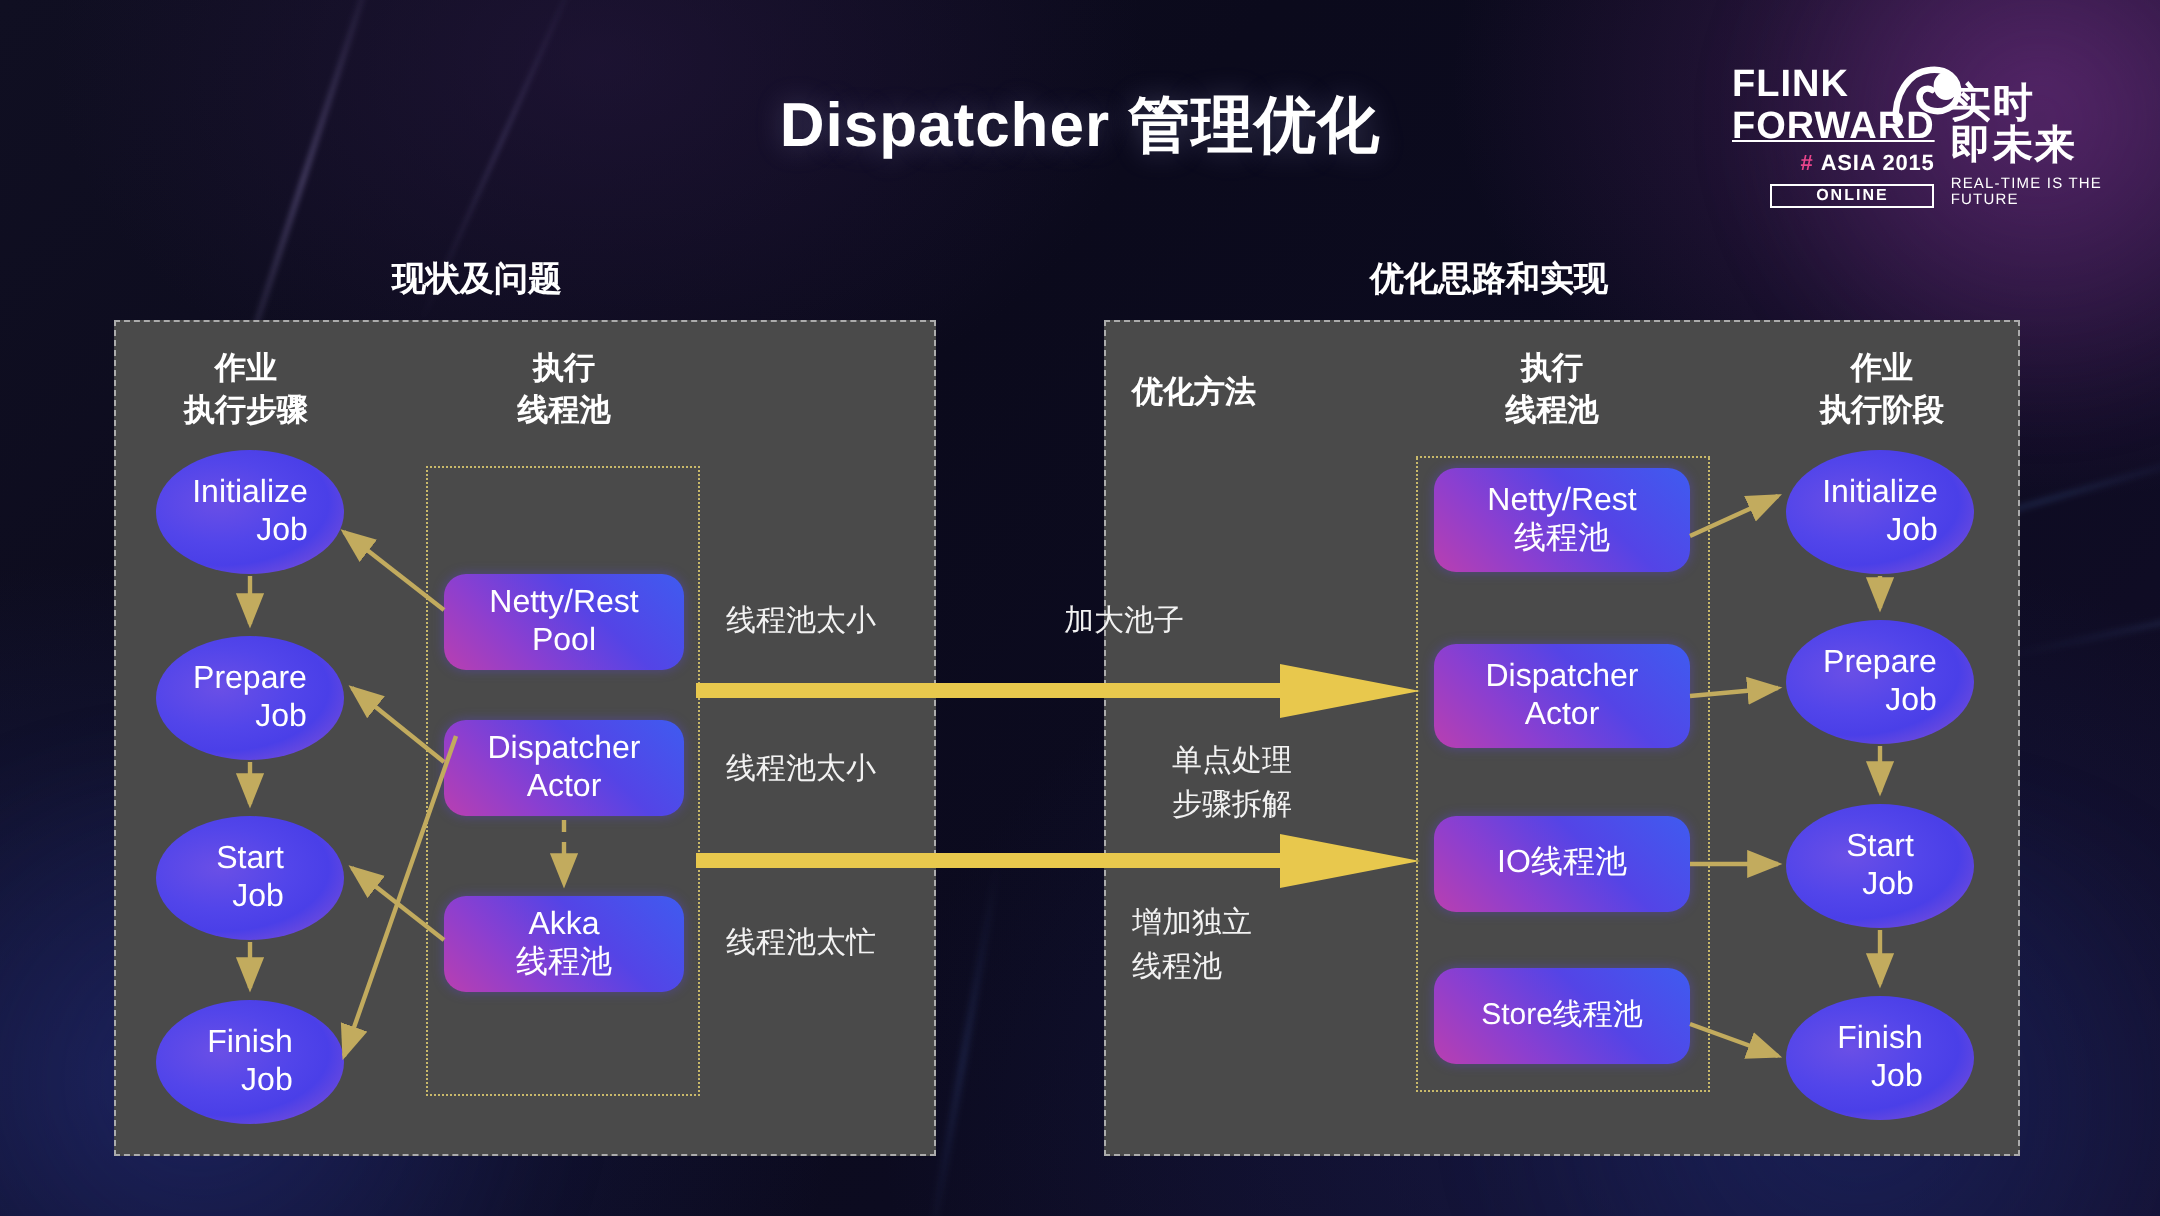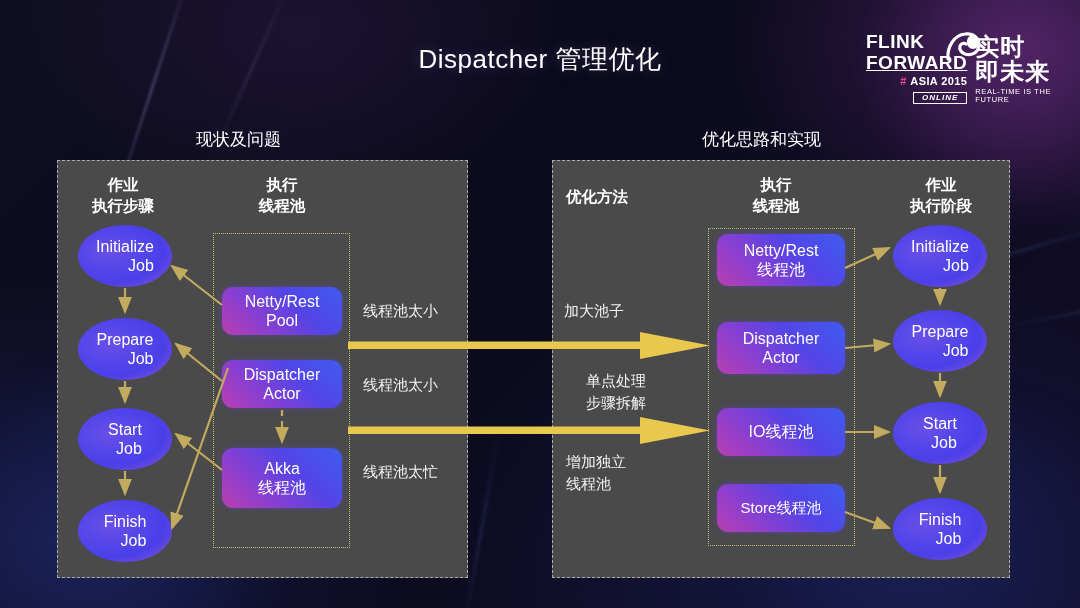--- a/index.html
+++ b/index.html
@@ -30,47 +30,47 @@
     background:radial-gradient(circle,rgba(120,50,140,.45),rgba(120,50,140,0) 68%); filter:blur(16px);}
   .glow-b{ position:absolute; left:-110px; top:380px; width:420px; height:320px; border-radius:50%;
     background:radial-gradient(circle,rgba(35,45,120,.48),rgba(35,45,120,0) 70%); filter:blur(18px);}
   .glow-c{ position:absolute; left:700px; top:400px; width:460px; height:300px; border-radius:50%;
     background:radial-gradient(circle,rgba(30,42,110,.45),rgba(30,42,110,0) 70%); filter:blur(18px);}
 
   
   #title{
     position:absolute; left:0; right:0; top:42px;
     text-align:center; color:#ffffff;
-    font-size:26px; letter-spacing:.5px; font-weight:400;
+    font-size:31px; letter-spacing:.5px; font-weight:700;
     text-shadow:0 0 14px rgba(190,190,255,.25);
   }
   
   #logo{ position:absolute; right:24px; top:32px; width:190px; height:72px;
     display:flex; align-items:flex-end; gap:8px; }
   .logo-left{ position:relative; width:110px; color:#fff; line-height:1; }
   .logo-left .l1,.logo-left .l2{
     font-weight:bold; font-size:19px; letter-spacing:.5px;
     font-family:"Liberation Sans",sans-serif;
   }
   .logo-left .l2{ margin-top:2px;text-decoration:underline; }
   .logo-meta{ display:flex; align-items:center; gap:4px; margin-top:4px; justify-content:flex-end;}
   .logo-meta .hash{ color:#e8458b; font-weight:bold; font-size:11px;}
   .logo-meta .asia{ color:#fff; font-weight:bold; font-size:11px; letter-spacing:.4px;}
   .online{ border:1px solid #fff; color:#fff; font-size:8px; font-weight:bold;
-    padding:1px 8px; letter-spacing:1px; margin-top:3px; display:inline-block;font-style:italic; }
+    padding:1px 22px; letter-spacing:1px; margin-top:3px; display:inline-block; }
   .online-wrap{ text-align:right; }
   .squirrel{ position:absolute; left:76px; top:-3px; width:40px; height:34px; }
   .logo-right{ color:#fff; line-height:1.05; text-align:left; }
-  .logo-right .c1,.logo-right .c2{ font-size:24px; font-weight:bold; letter-spacing:1px; }
+  .logo-right .c1,.logo-right .c2{ font-size:20px; font-weight:bold; letter-spacing:1px; }
   .logo-right .tagline{ font-size:7.5px; letter-spacing:.6px; margin-top:4px; font-weight:normal; }
 
   
-  .section-cap{ position:absolute; color:#fff; font-size:17px; font-weight:normal; }
+  .section-cap{ position:absolute; color:#fff; font-size:17px; font-weight:bold; }
   #cap-left{ left:196px; top:128px; }
-  #cap-right{ left:702px; top:128px; }
+  #cap-right{ left:685px; top:128px; }
 
   
   .panel{
     position:absolute; background:#4a4a4a;
     outline:1px dashed rgba(225,225,225,.65);
     outline-offset:-1px;
   }
   #panel-left{ left:57px; top:160px; width:411px; height:418px; }
   #panel-right{ left:552px; top:160px; width:458px; height:418px; }
 
@@ -168,38 +168,38 @@
 Job</div>
   <div class="ell" style="left:78px; top:408px; width:94px; height:62px;">Start
 Job</div>
   <div class="ell" style="left:78px; top:500px; width:94px; height:62px;">Finish
 Job</div>
 
   <div class="node" style="left:222px; top:287px; width:120px; height:48px;">Netty/Rest
 Pool</div>
   <div class="node" style="left:222px; top:360px; width:120px; height:48px;">Dispatcher
 Actor</div>
-  <div class="node" style="left:222px; top:448px; width:120px; height:60px;">Akka
+  <div class="node" style="left:222px; top:448px; width:120px; height:48px;">Akka
 线程池</div>
 
   <div class="mid-label" style="left:363px; top:300px;">线程池太小</div>
   <div class="mid-label" style="left:363px; top:374px;">线程池太小</div>
   <div class="mid-label" style="left:363px; top:461px;">线程池太忙</div>
 
   <div class="panel" id="panel-right"></div>
 
   <div class="col-head" style="left:566px; top:187px; width:110px; text-align:left;">优化方法</div>
   <div class="col-head" style="left:721px; top:175px; width:110px;">执行
 线程池</div>
   <div class="col-head" style="left:886px; top:175px; width:110px;">作业
 执行阶段</div>
 
   <div class="group-box" style="left:708px; top:228px; width:147px; height:318px;"></div>
 
-  <div class="mid-label" style="left:564px; top:300px;">加大池子</div>
+  <div class="mid-label" style="left:532px; top:300px;">加大池子</div>
   <div class="mid-label" style="left:566px; top:370px;margin-left:20px;">单点处理
 步骤拆解</div>
   <div class="mid-label" style="left:566px; top:452px;font-family:Liberation Serif, serif;">增加独立
 线程池</div>
 
   <div class="node" style="left:717px; top:234px; width:128px; height:52px;">Netty/Rest
 线程池</div>
   <div class="node" style="left:717px; top:322px; width:128px; height:52px;">Dispatcher
 Actor</div>
   <div class="node small" style="left:717px; top:484px; width:128px; height:48px;">Store线程池</div>

